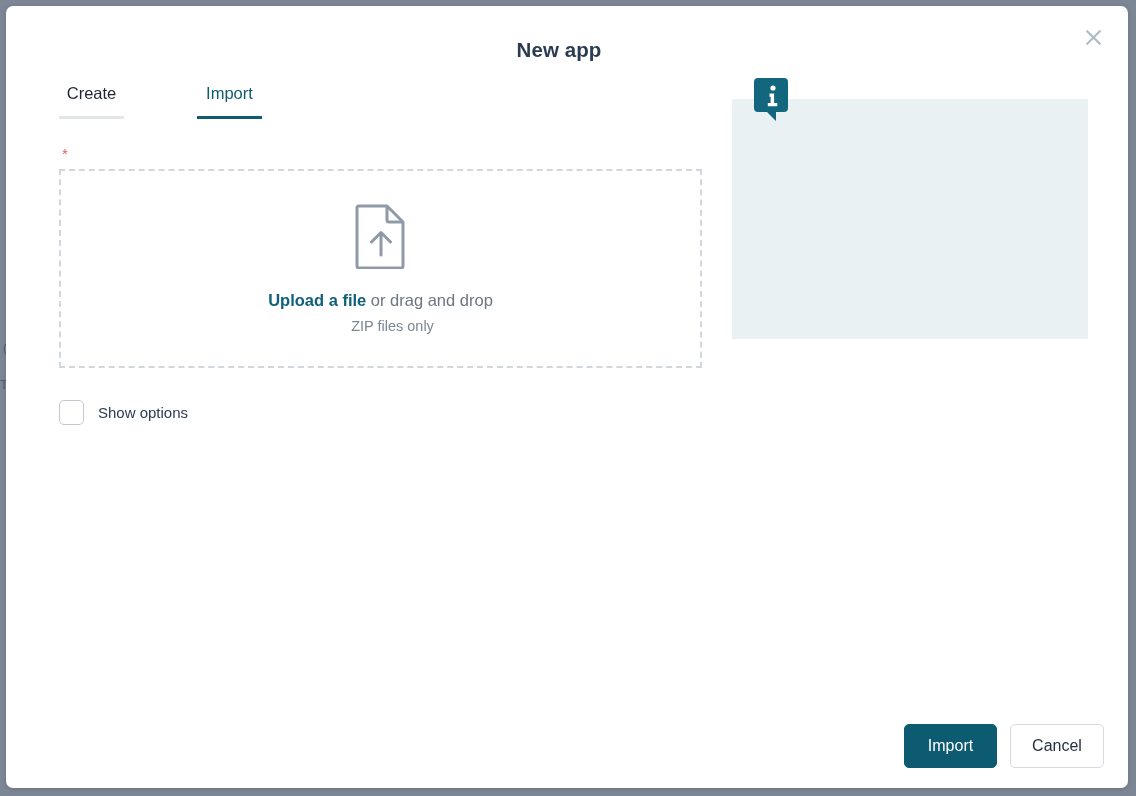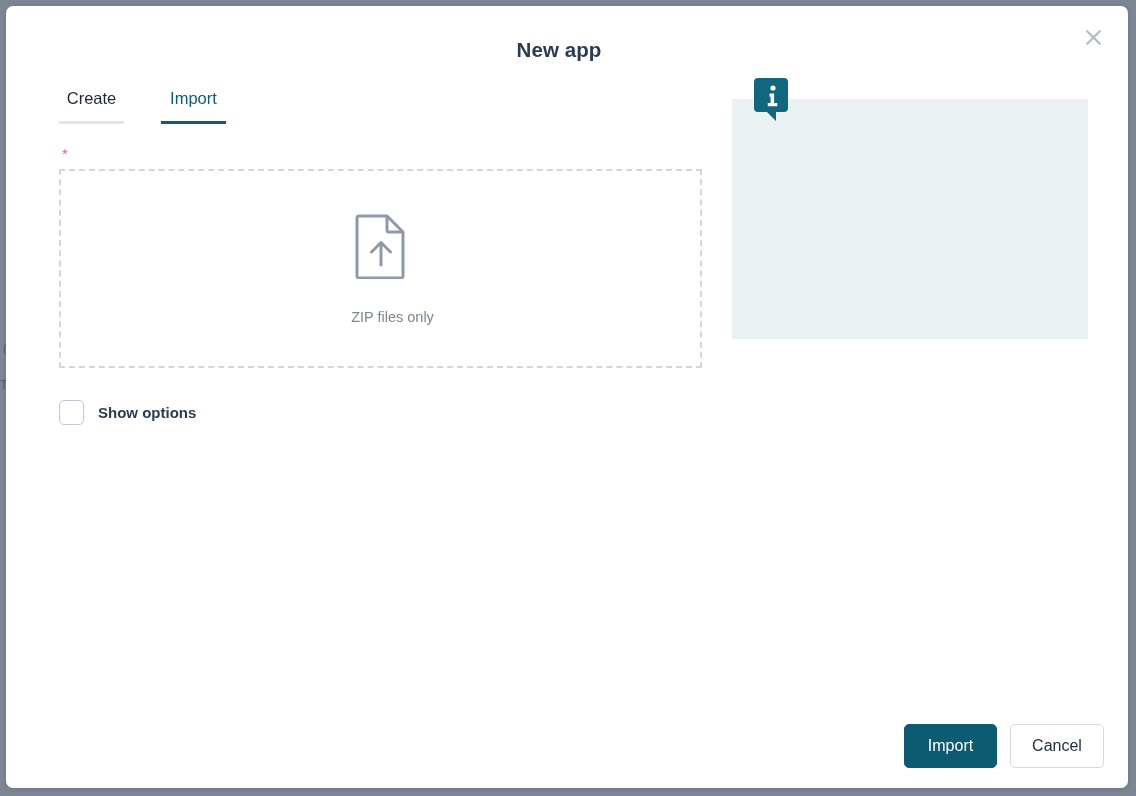--- a/index.html
+++ b/index.html
@@ -71,21 +71,22 @@
   .close-btn svg { display: block; }
 
   
   .tabs-row {
     position: absolute;
     left: 53px;
     top: 78px;
     width: 643px;
     height: 40px;
     display: flex;
-    align-items: flex-end;
+    align-items: flex-start;
+    gap: 36px;
   }
   .tab {
     font-size: 16.5px;
     padding: 0 0 13px 0;
     cursor: pointer;
     background: transparent;
     border: none;
     font-family: "Liberation Sans", sans-serif;
   }
   .tab-create {
@@ -171,21 +172,20 @@
     border: 1px solid #c3c9d1;
     border-radius: 5px;
     background: #fff;
     box-sizing: border-box;
     cursor: pointer;
   }
   .options-label {
     margin-left: 14px;
     font-size: 15px;
     color: #2b3c52;
-    font-weight: bold;
   }
 
   
   .info-panel {
     position: absolute;
     left: 726px;
     top: 93px;
     width: 356px;
     height: 240px;
     background: #eaf1f3;
@@ -271,20 +271,23 @@
   <div class="required-star">*</div>
 
   <div class="dropzone">
     <div class="dz-icon">
       <svg width="54" height="66" viewBox="0 0 54 66" aria-hidden="true">
         <path d="M5 3 h28 l16 16 v44 a2 2 0 0 1 -2 2 h-42 a2 2 0 0 1 -2 -2 v-58 a2 2 0 0 1 2 -2 z" fill="none" stroke="#8f99a7" stroke-width="3" stroke-linejoin="round"></path>
         <path d="M33 3 v14 a2 2 0 0 0 2 2 h14" fill="none" stroke="#8f99a7" stroke-width="3" stroke-linejoin="round"></path>
         <path d="M27 52 V30 M17.5 39 L27 29.5 L36.5 39" fill="none" stroke="#8f99a7" stroke-width="3" stroke-linecap="round" stroke-linejoin="round"></path>
       </svg>
     </div>
+    <div class="dz-main">
+      <span class="dz-link">Upload a file</span><span> or drag and drop</span>
+    </div>
     <div class="dz-sub">ZIP files only</div>
   </div>
 
   <div class="options-row">
     <div class="checkbox"></div>
     <div class="options-label">Show options</div>
   </div>
 
   <div class="info-panel"></div>
   <div class="info-bubble">

